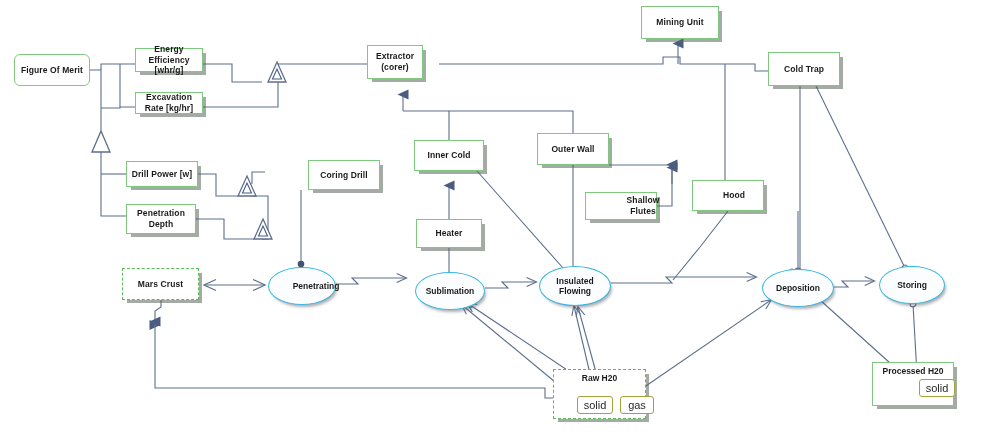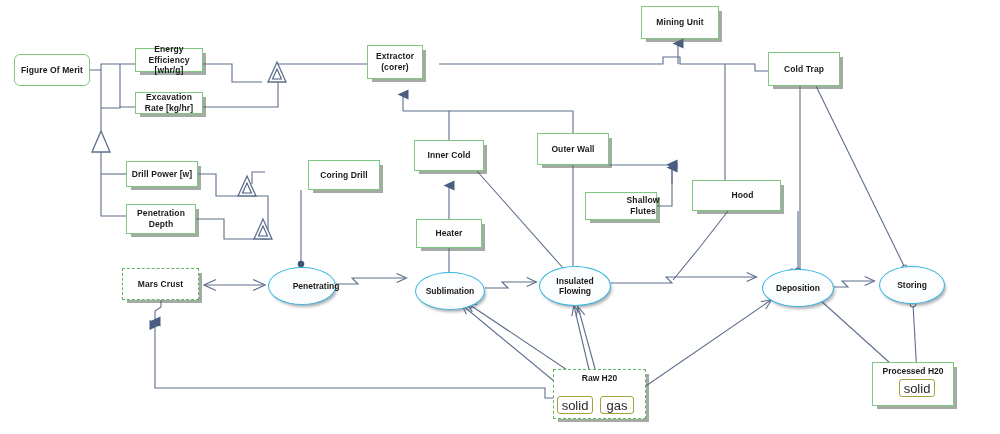--- a/index.html
+++ b/index.html
@@ -70,23 +70,24 @@
   }
   .subbox {
     position: absolute;
     box-sizing: border-box;
     background: #ffffff;
     border: 1.3px solid #a3a33c;
     border-radius: 3px;
     display: flex;
     align-items: center;
     justify-content: center;
-    font-size: 13px;
+    font-size: 11px;
     font-weight: normal;
     color: #2a2a2a;
+    margin-left: 20px;
   }
   
   .ellipse {
     position: absolute;
     box-sizing: border-box;
     background: #fbfdff;
     border: 1.6px solid #35b5e0;
     border-radius: 50%;
     display: flex;
     align-items: center;
@@ -286,21 +287,21 @@
       <div class="node block" style="left: 416px; top: 219px; width: 66px; height: 29px;">
         <div>
           <span style="display: block;">Heater</span>
         </div>
       </div>
       <div class="node block" style="left: 585px; top: 192px; width: 72px; height: 28px; padding-left: 44px;">
         <div>
           <span style="display: block;">Shallow Flutes</span>
         </div>
       </div>
-      <div class="node block" style="left: 692px; top: 180px; width: 89px; height: 31px; padding-left: 12px;">
+      <div class="node block" style="left: 692px; top: 180px; width: 72px; height: 31px; padding-left: 12px;">
         <div>
           <span style="display: block;">Hood</span>
         </div>
       </div>
       <div class="node block dashed" style="left: 122px; top: 268px; width: 77px; height: 32px;">
         <div>
           <span style="display: block;">Mars Crust</span>
         </div>
       </div>
       <div class="ellipse" style="left: 268px; top: 267px; width: 68px; height: 38px;">

